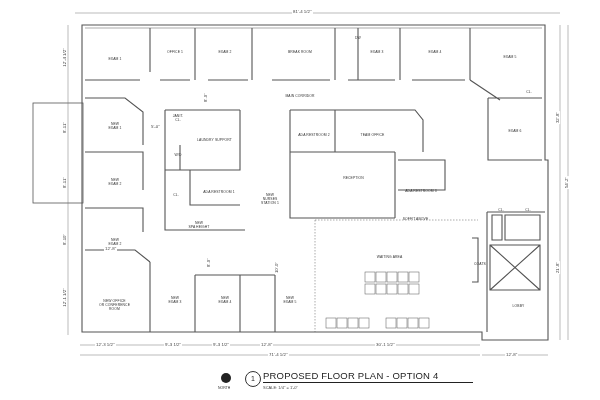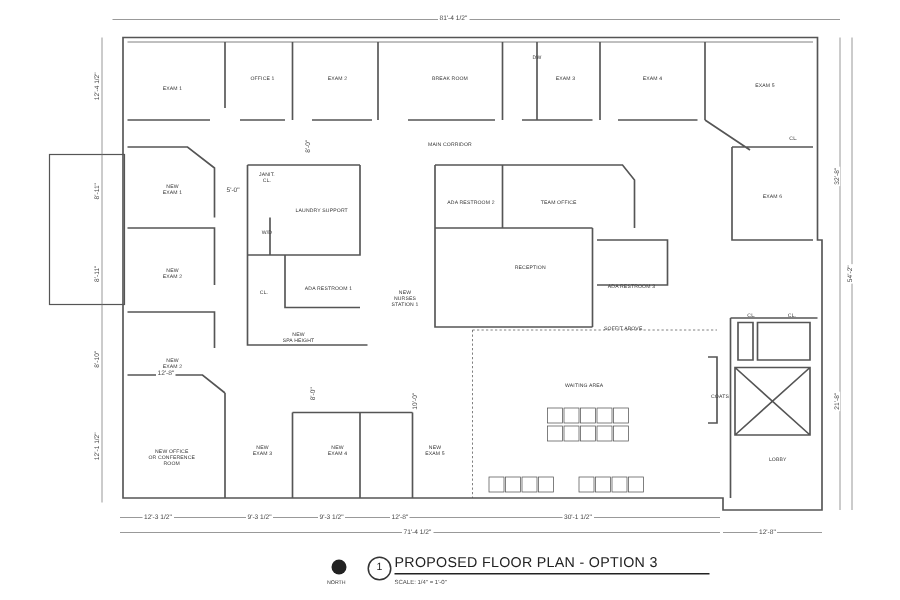--- a/index.html
+++ b/index.html
@@ -144,14 +144,14 @@
 <div class="lbl" style="left:170px;top:193px;width:12px;">CL.</div>
 <div class="lbl" style="left:495px;top:208px;width:12px;">CL.</div>
 <div class="lbl" style="left:522px;top:208px;width:12px;">CL.</div>
 <div class="lbl" style="left:523px;top:90px;width:12px;">CL.</div>
 <div class="lbl" style="left:352px;top:36px;width:12px;">DW</div>
 <div class="lbl" style="left:171px;top:153px;width:14px;">W/D</div>
 
 <div class="north"></div>
 <div class="north-lbl">NORTH</div>
 <div class="circle">1</div>
-<div class="title">PROPOSED FLOOR PLAN - OPTION 3</div>
+<div class="title">PROPOSED FLOOR PLAN - OPTION 4</div>
 <div class="scale">SCALE: 1/4" = 1'-0"</div>
 
 </body></html>

